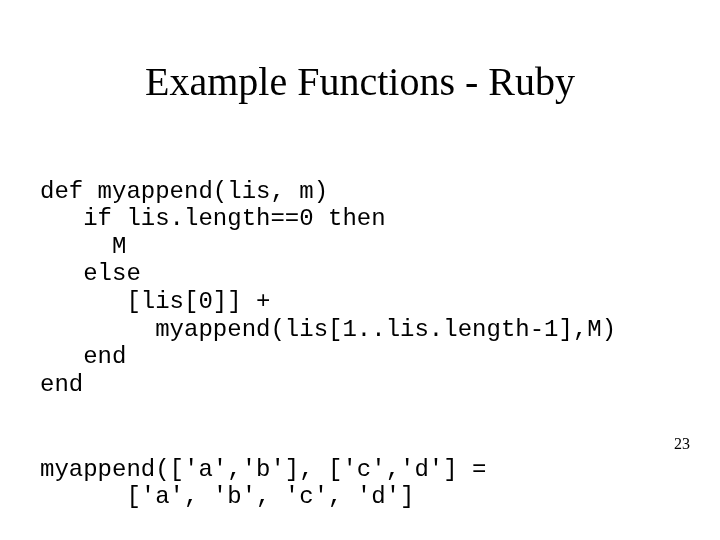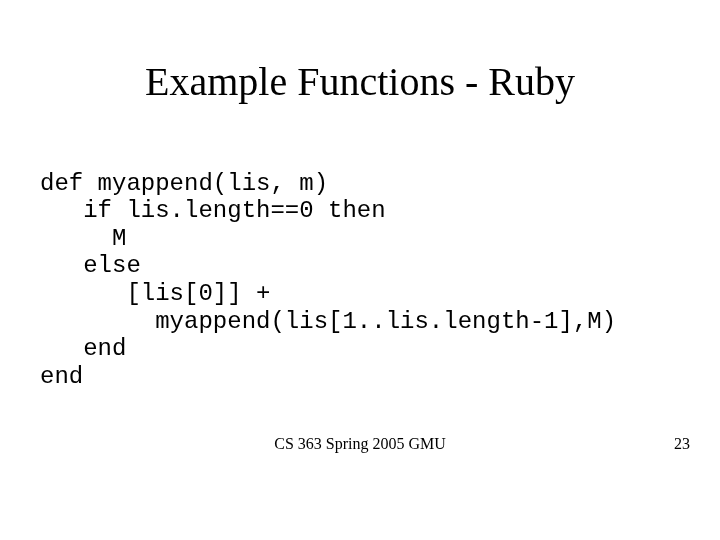--- a/index.html
+++ b/index.html
@@ -22,21 +22,21 @@
     position: absolute;
     top: 58px;
     left: 0;
     width: 720px;
     text-align: center;
     font-size: 40px;
     font-weight: 400;
   }
   .code {
     position: absolute;
-    top: 142px;
+    top: 150px;
     left: 40px;
     width: 640px;
     font-family: "Courier New", Courier, monospace;
     font-size: 24px;
     line-height: 1.15;
     white-space: pre;
   }
   .example {
     position: absolute;
     top: 428px;
@@ -74,17 +74,19 @@
   <div class="code">
 <span>def myappend(lis, m)</span>
 <span>   if lis.length==0 then</span>
 <span>     M</span>
 <span>   else</span>
 <span>      [lis[0]] +</span>
 <span>        myappend(lis[1..lis.length-1],M)</span>
 <span>   end</span>
 <span>end</span></div>
 
+  <div class="example">
+<span>myappend(['a','b'], ['c','d'] =</span>
+<span>      ['a', 'b', 'c', 'd']</span></div>
 
-  <div class="footer-center">CS 363 Spring 2005 GMU</div>
   <div class="footer-right">23</div>
 
 </div>
 
 </body></html>

